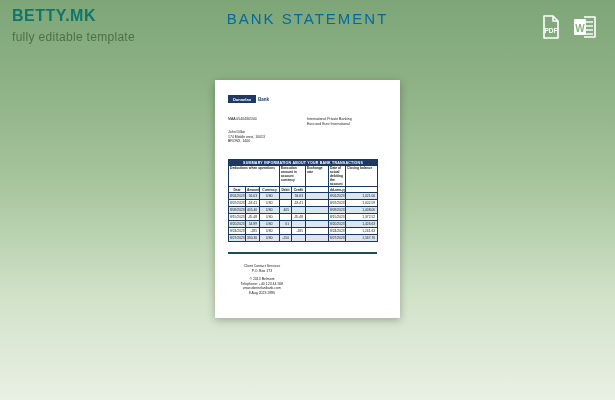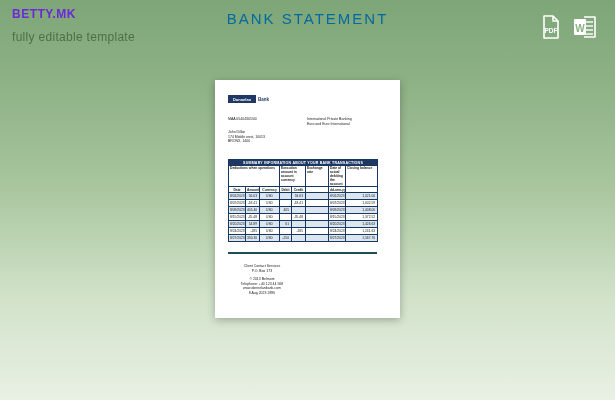--- a/index.html
+++ b/index.html
@@ -3,21 +3,21 @@
 <meta charset="utf-8">
 <style>
   * { margin:0; padding:0; box-sizing:border-box; }
   html,body { width:615px; height:400px; overflow:hidden; }
   body {
     font-family:"Liberation Sans", sans-serif;
     background:linear-gradient(180deg, #7da677 0%, #8fb287 22%, #aac7a0 48%, #d2e3ca 75%, #e9f0e4 100%);
     position:relative;
   }
   
-  .brand { position:absolute; left:12px; top:7px; color:#6d28d9; font-size:12px; font-weight:800; letter-spacing:0.5px; }
+  .brand { position:absolute; left:12px; top:7px; color:#0f766e; font-size:16px; font-weight:800; letter-spacing:0.5px; }
   .tagline { position:absolute; left:12px; top:30px; color:#44663d; font-size:12px; font-weight:500; letter-spacing:0.3px; opacity:0.85; }
   .page-title { position:absolute; left:0; right:0; top:10px; text-align:center; color:#0369a1; font-size:15px; font-weight:400; letter-spacing:2px; }
   .dl-icons { position:absolute; right:16px; top:14px; display:flex; gap:8px; }
   .dl-icons svg { display:block; cursor:pointer; }
 
   
   .doc {
     position:absolute; left:215px; top:80px; width:185px; height:238px;
     background:#ffffff; box-shadow:0 2px 8px rgba(0,0,0,0.28);
   }

